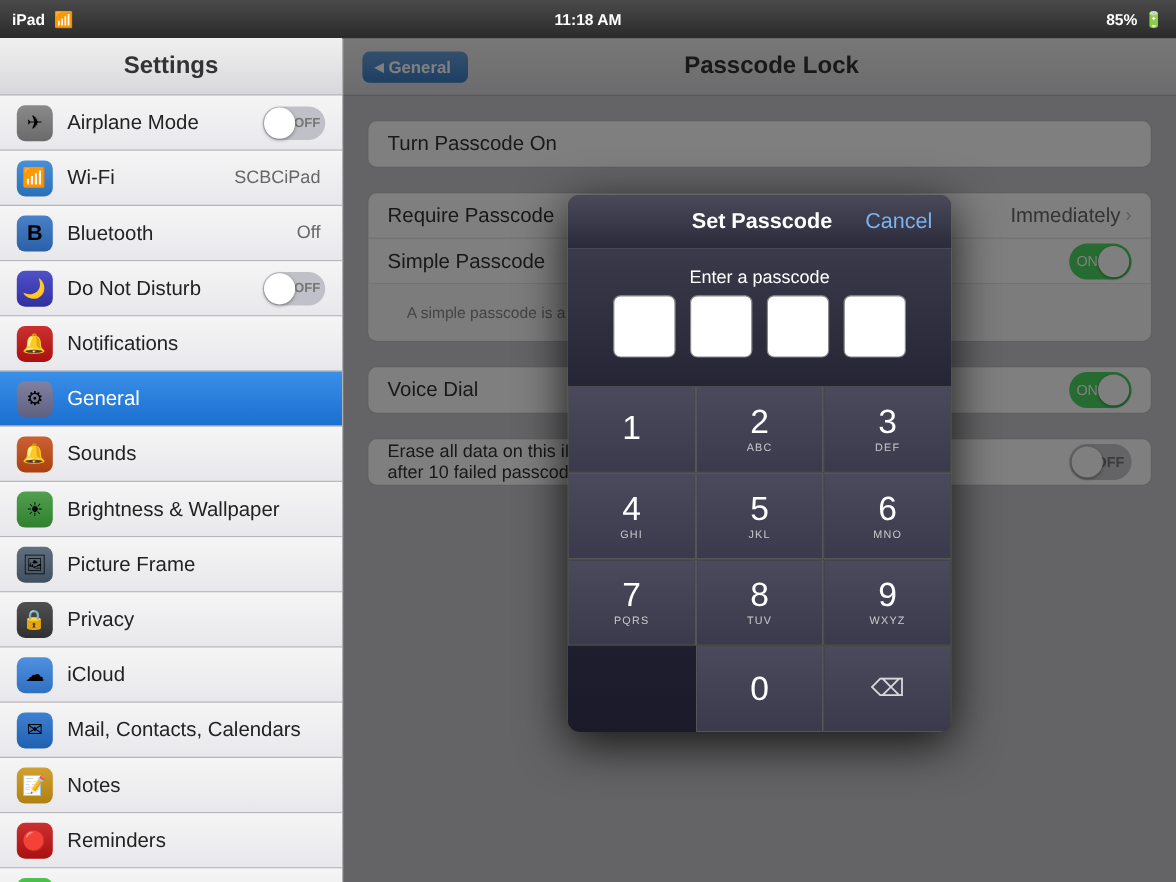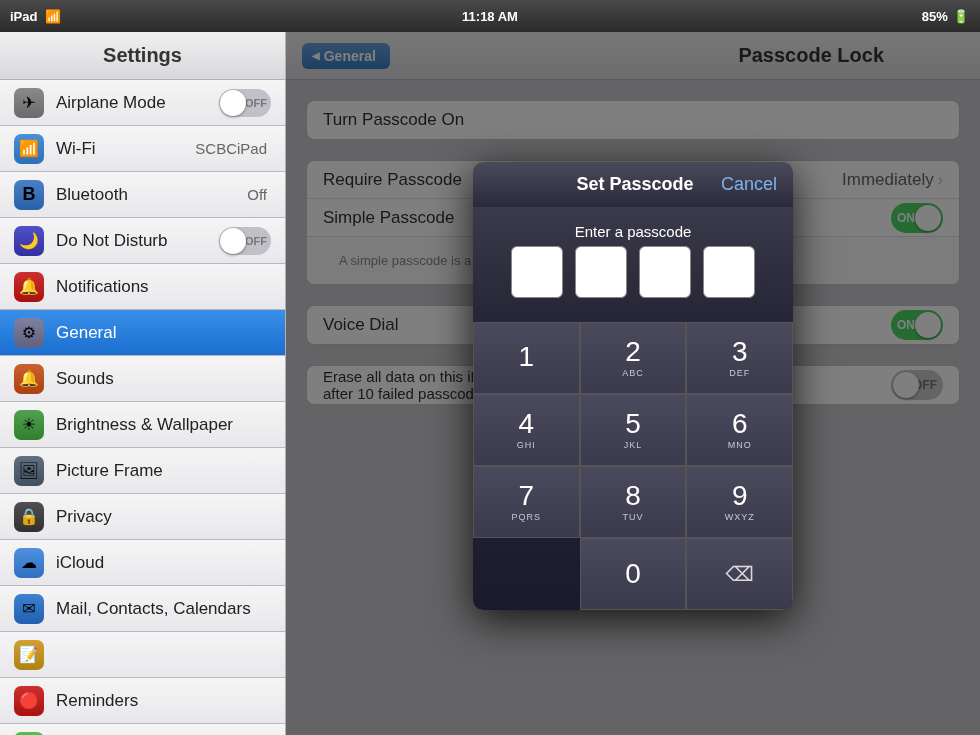--- a/index.html
+++ b/index.html
@@ -160,21 +160,21 @@
       gap: 4px;
       position: relative;
     }
     .back-button::before {
       content: '◀';
       font-size: 10px;
     }
 
     .content-title {
       flex: 1;
-      text-align: right;
+      text-align: center;
       font-size: 20px;
       font-weight: bold;
       color: #333;
       margin-right: 80px;
     }
 
     
     .passcode-content {
       padding: 20px;
     }
@@ -207,21 +207,21 @@
       height: 30px;
       background: #4cd964;
       border-radius: 15px;
       position: relative;
       display: flex;
       align-items: center;
     }
     .on-switch .on-label {
       color: white;
       font-size: 12px;
-      font-weight: bold;
+      font-weight: normal;
       margin-left: 6px;
     }
     .on-switch .on-knob {
       position: absolute;
       right: 2px;
       top: 2px;
       width: 26px;
       height: 26px;
       border-radius: 13px;
       background: white;
@@ -479,20 +479,21 @@
       <span class="item-label">iCloud</span>
     </div>
 
     <div class="sidebar-item">
       <div class="item-icon icon-mail">✉</div>
       <span class="item-label">Mail, Contacts, Calendars</span>
     </div>
 
     <div class="sidebar-item">
       <div class="item-icon icon-notes">📝</div>
+      <span class="item-label">Notes</span>
     </div>
 
     <div class="sidebar-item">
       <div class="item-icon icon-reminders">🔴</div>
       <span class="item-label">Reminders</span>
     </div>
 
     <div class="sidebar-item">
       <div class="item-icon icon-messages">💬</div>
       <span class="item-label">Messages</span>

